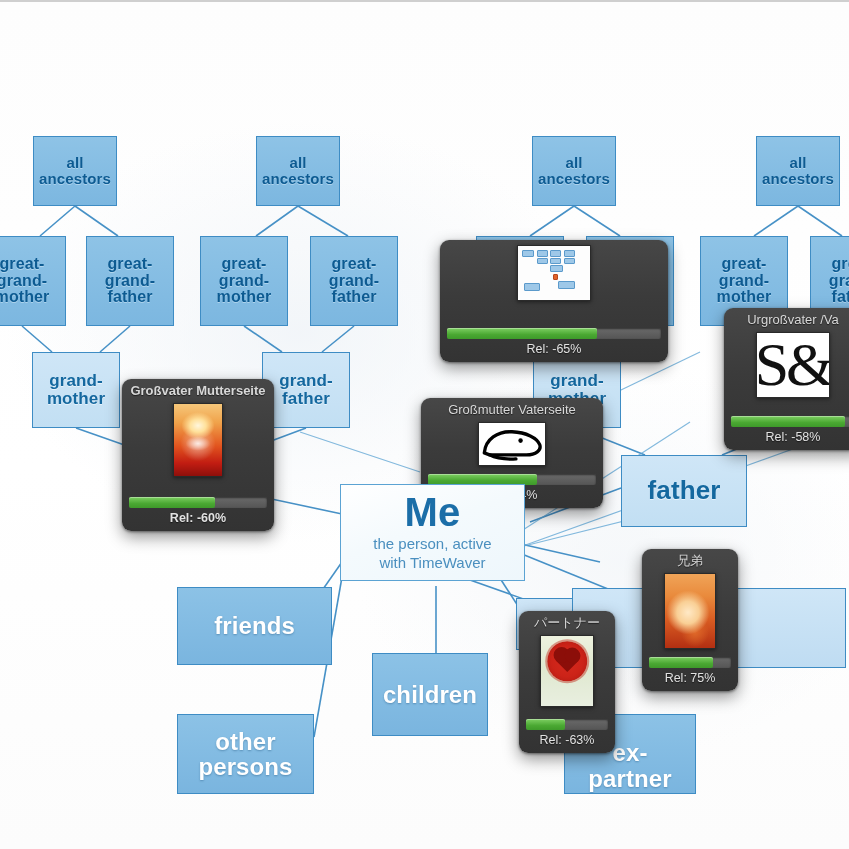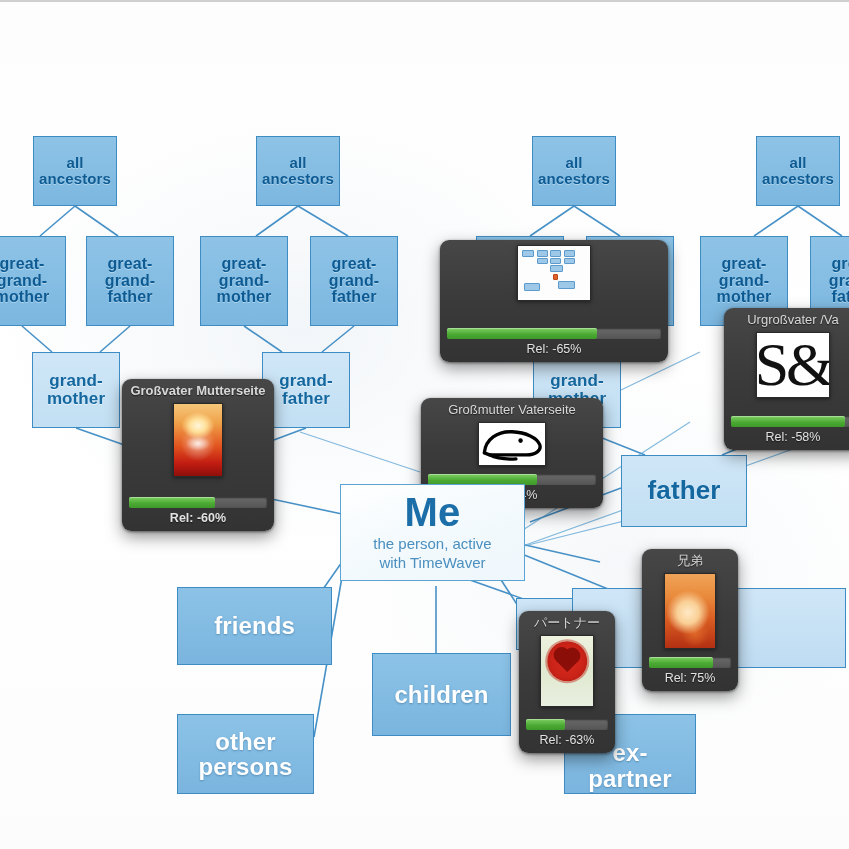--- a/index.html
+++ b/index.html
@@ -295,21 +295,21 @@
       </div>
       <div class="node n-pale" style="left: 621px; top: 453px; width: 126px; height: 72px; font-size: 26px; font-weight: 600;">
         <span class="lbl"><span>father</span></span>
       </div>
       <div class="node n-white" style="left: 177px; top: 585px; width: 155px; height: 78px; font-size: 24px; font-weight: 600;">
         <span class="lbl"><span>friends</span></span>
       </div>
       <div class="node n-white" style="left: 177px; top: 712px; width: 137px; height: 80px; font-size: 24px; font-weight: 600;">
         <span class="lbl"><span>other</span><br><span>persons</span></span>
       </div>
-      <div class="node n-white" style="left: 372px; top: 651px; width: 139px; height: 83px; font-size: 24px; font-weight: 600;">
+      <div class="node n-white" style="left: 372px; top: 651px; width: 116px; height: 83px; font-size: 24px; font-weight: 600;">
         <span class="lbl"><span>children</span></span>
       </div>
       <div class="node n-white" style="left: 564px; top: 712px; width: 132px; height: 80px; font-size: 24px; font-weight: 600; align-items: flex-end;">
         <span class="lbl"><span>ex-</span><br><span>partner</span></span>
       </div>
       <div class="node n-band" style="left: 516px; top: 596px; width: 228px; height: 52px; font-size: 25px; font-weight: 600;">
         <span class="lbl"><span>partner</span></span>
       </div>
       <div class="node n-band" style="left: 572px; top: 586px; width: 274px; height: 80px; font-size: 25px; font-weight: 600;">
         <span class="lbl"><span>sib</span></span>

